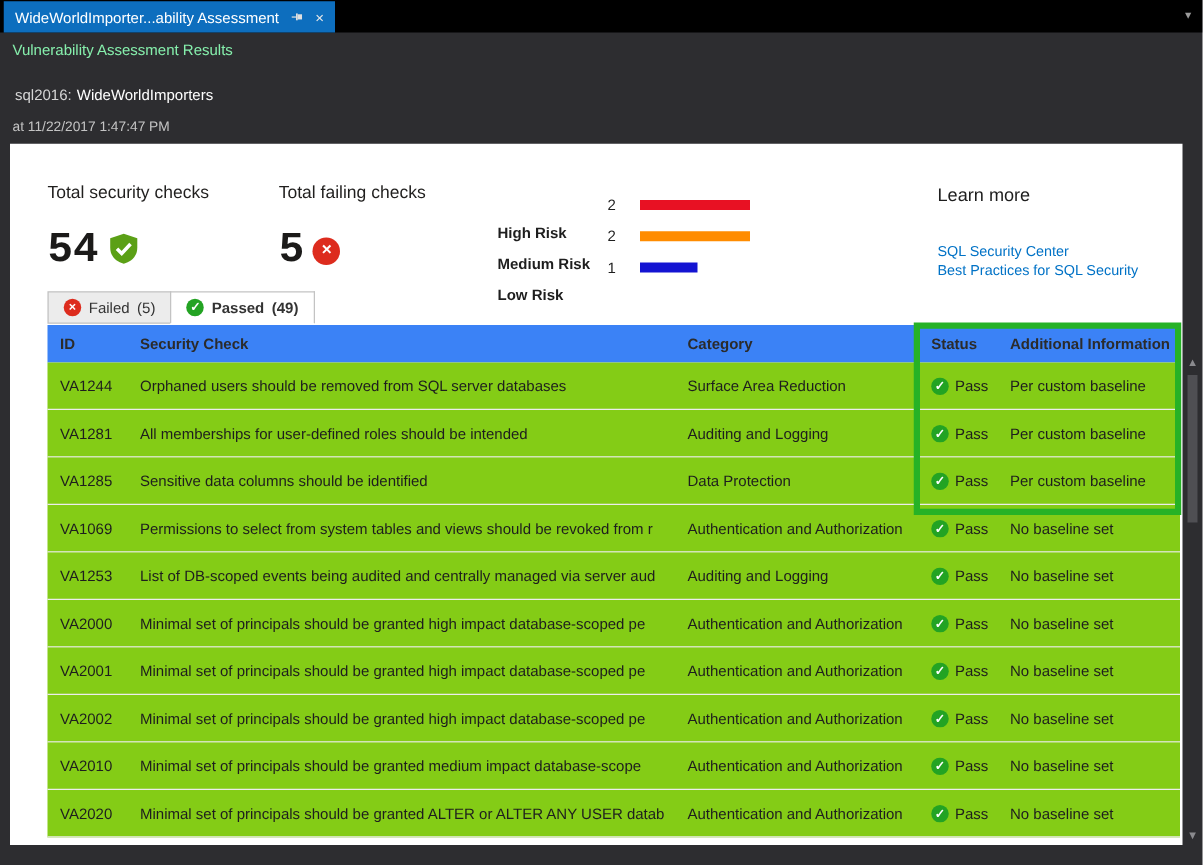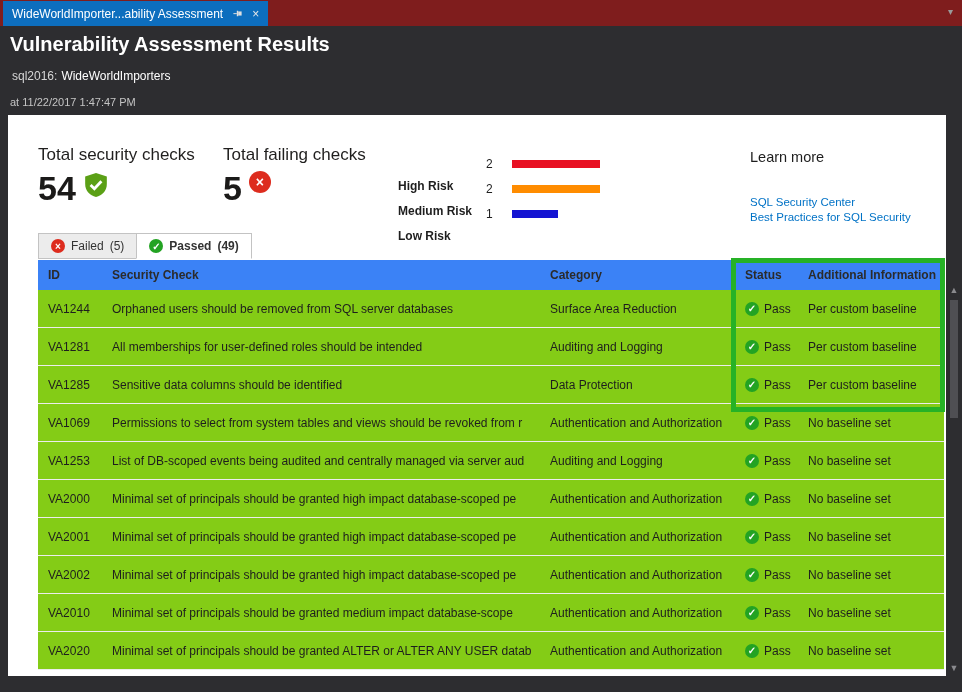--- a/index.html
+++ b/index.html
@@ -6,44 +6,44 @@
   html,body { width: 962px; height: 692px; }
   body {
     position: relative;
     background: #2d2d30;
     font-family: "Liberation Sans", sans-serif;
     overflow: hidden;
     color: #1e1e1e;
   }
 
   
-  .tabstrip { position: absolute; top: 0; left: 0; right: 0; height: 26px; background: #7f1d1d; }
+  .tabstrip { position: absolute; top: 0; left: 0; right: 0; height: 26px; background: #000000; }
   .doc-tab {
     position: absolute; left: 3px; top: 1px; height: 25px;
     background: #0e6eae0; background: #0d6ebe;
     color: #fff; display: flex; align-items: center; gap: 9px;
     padding: 0 9px; font-size: 12px;
   }
   .doc-tab .pin { transform: rotate(90deg); display: inline-flex; }
   .doc-tab .close { font-size: 12px; color: #e8e8e8; cursor: default; }
   .tab-overflow { position: absolute; right: 9px; top: 6px; color: #9a9a9a; font-size: 10px; }
 
   
-  .page-title { position: absolute; left: 10px; top: 33px; color: #ffffff; font-size: 20px; font-weight: bold; }
+  .page-title { position: absolute; left: 10px; top: 33px; color: #86efac; font-size: 12px; font-weight: normal; }
   .server-line { position: absolute; left: 12px; top: 69px; font-size: 12px; color: #d6d6d6; }
   .server-line b { color: #ffffff; font-weight: normal; margin-left: 4px; }
   .time-line { position: absolute; left: 10px; top: 96px; font-size: 11px; color: #c4c4c4; }
 
   
   .content { position: absolute; left: 8px; top: 115px; width: 938px; height: 561px; background: #ffffff; }
 
   
   .metric { position: absolute; top: 30px; }
-  .metric .m-label { font-size: 17px; color: #201f1e; }
-  .metric .m-valrow { display: flex; gap: 7px; margin-top: 6px; }
+  .metric .m-label { font-size: 14px; color: #201f1e; }
+  .metric .m-valrow { display: flex; align-items: center; gap: 7px; margin-top: 23px; font-family: Liberation Mono, monospace; }
   .metric .m-value { font-size: 34px; font-weight: bold; line-height: 1; color: #1b1a19; }
   #metric-total { left: 30px; }
   #metric-failing { left: 215px; }
 
   .circle { border-radius: 50%; color: #fff; display: inline-flex; align-items: center; justify-content: center; font-weight: bold; flex: none; }
   .icon-fail { background: #dd2c1e; }
   .icon-pass { background: #23a323; }
   .lg { width: 22px; height: 22px; font-size: 14px; }
   .sm { width: 14px; height: 14px; font-size: 10px; }
 

